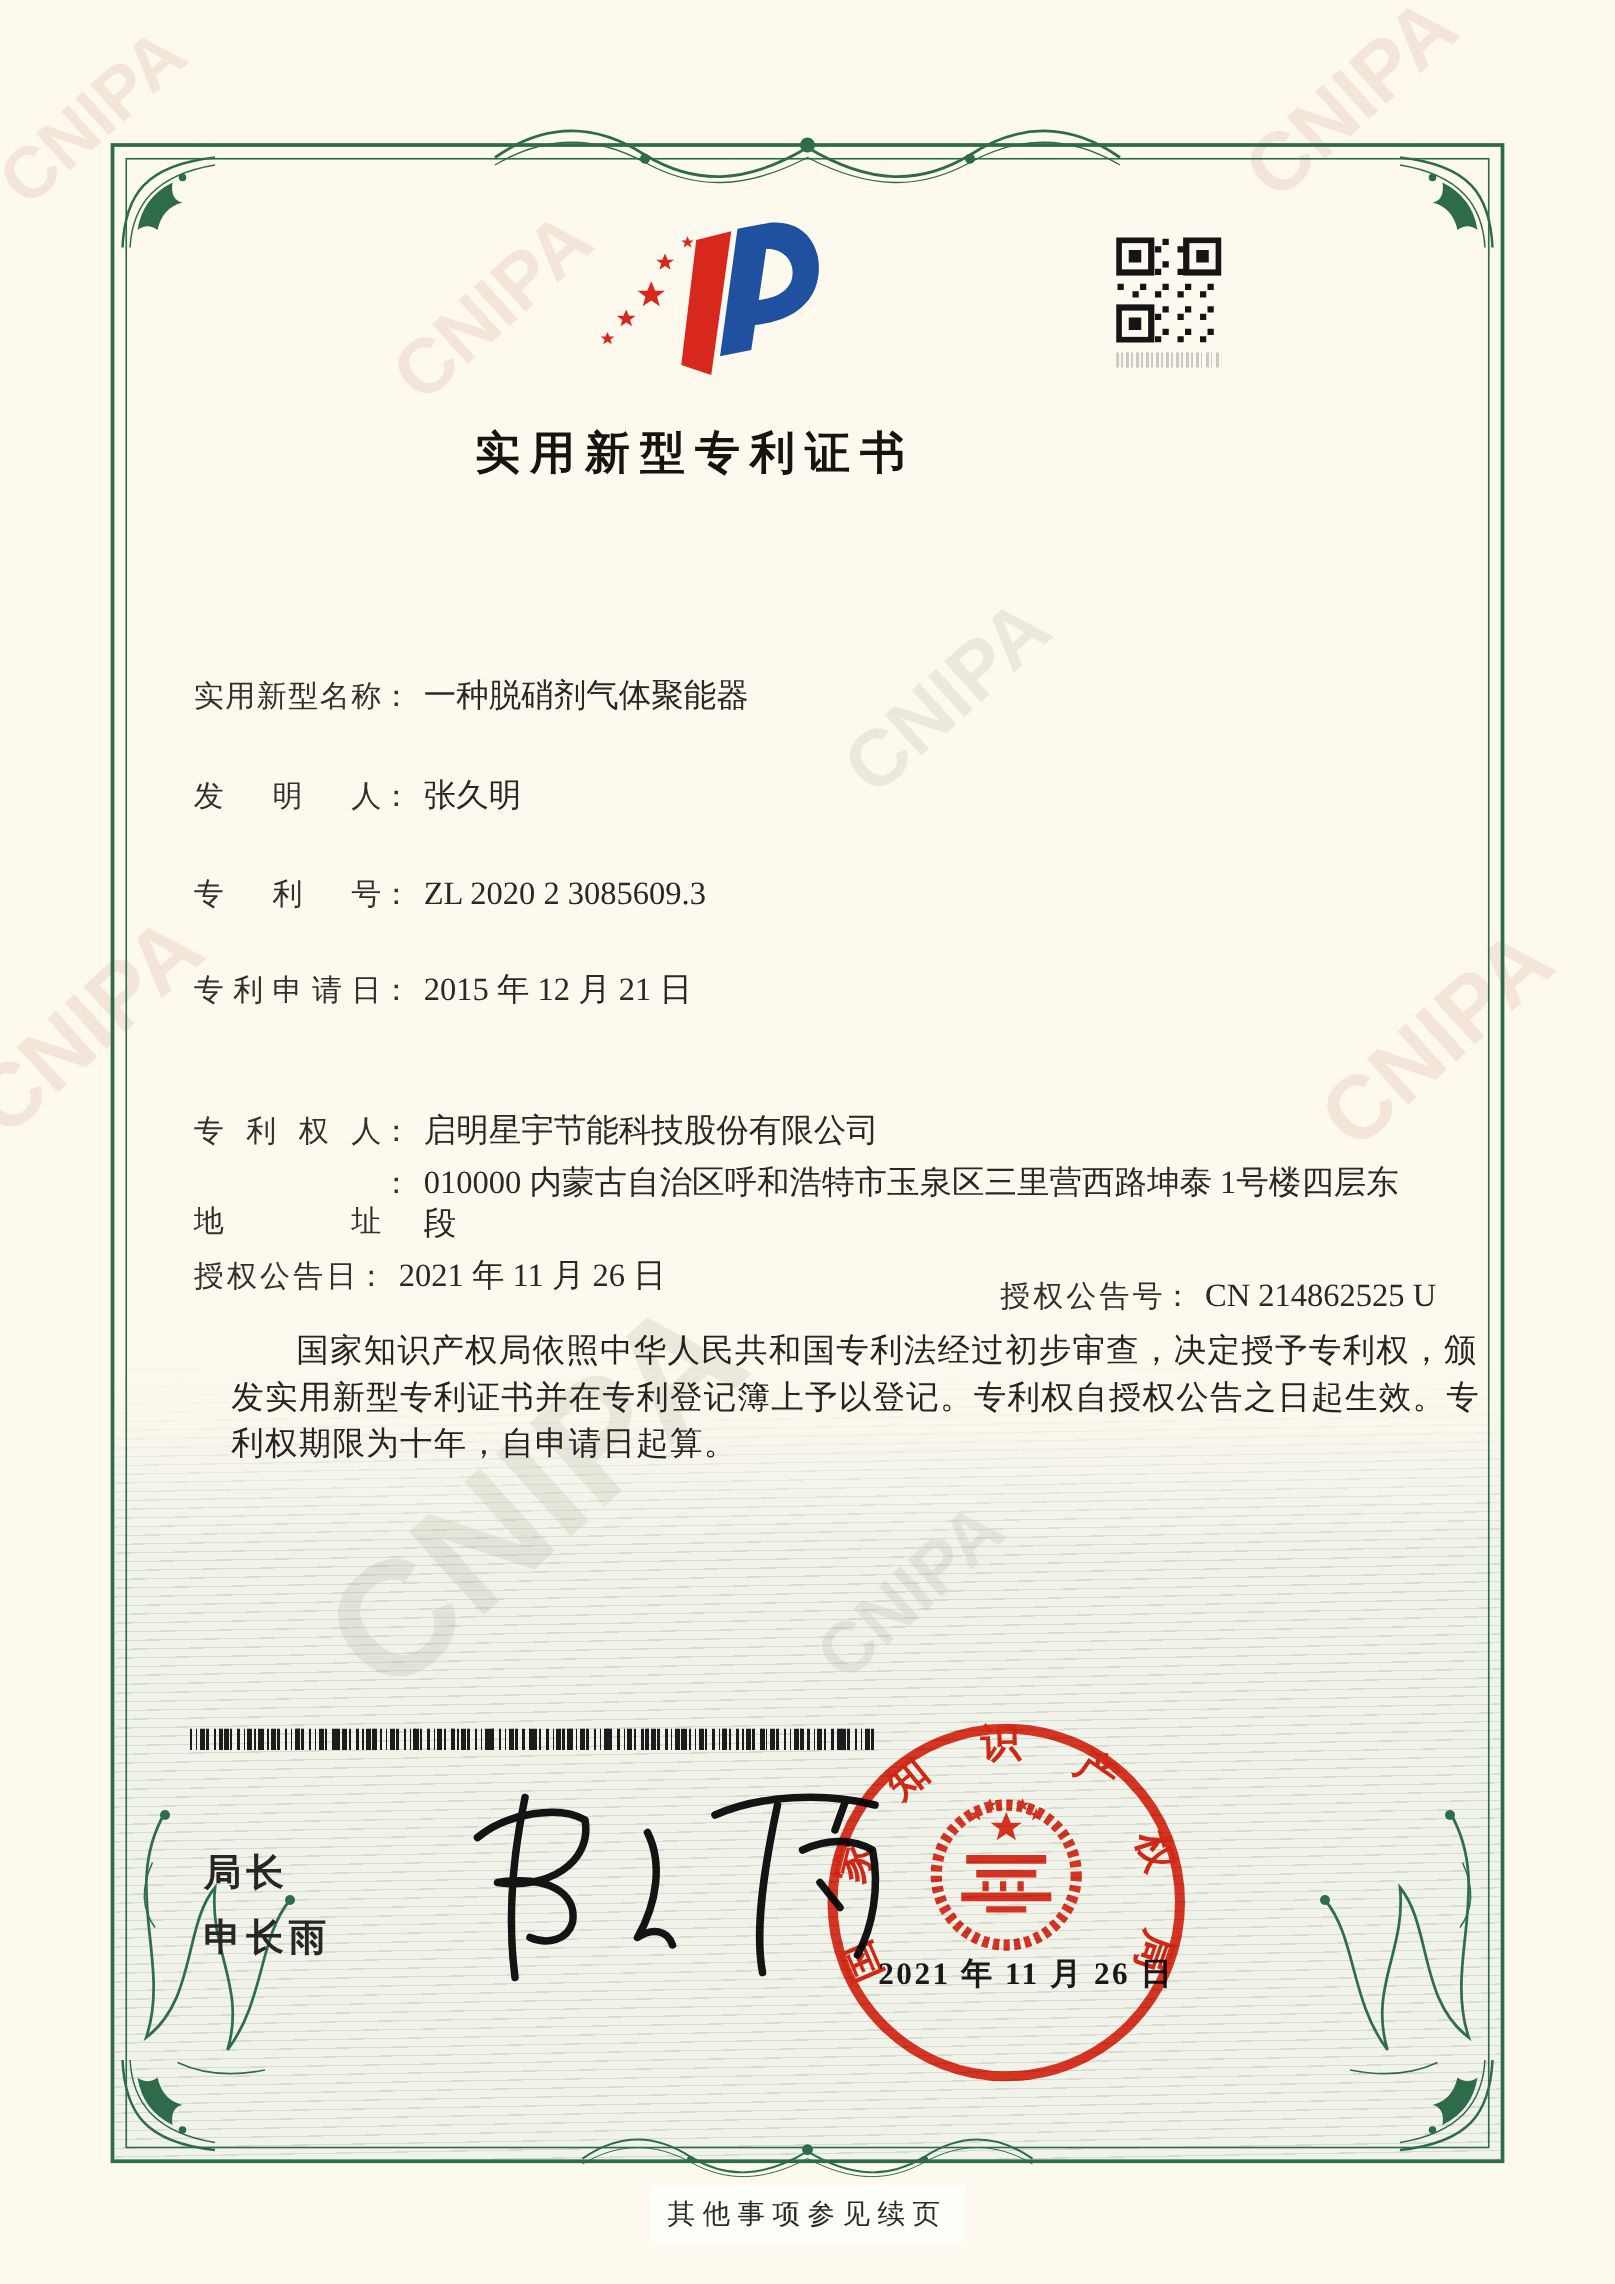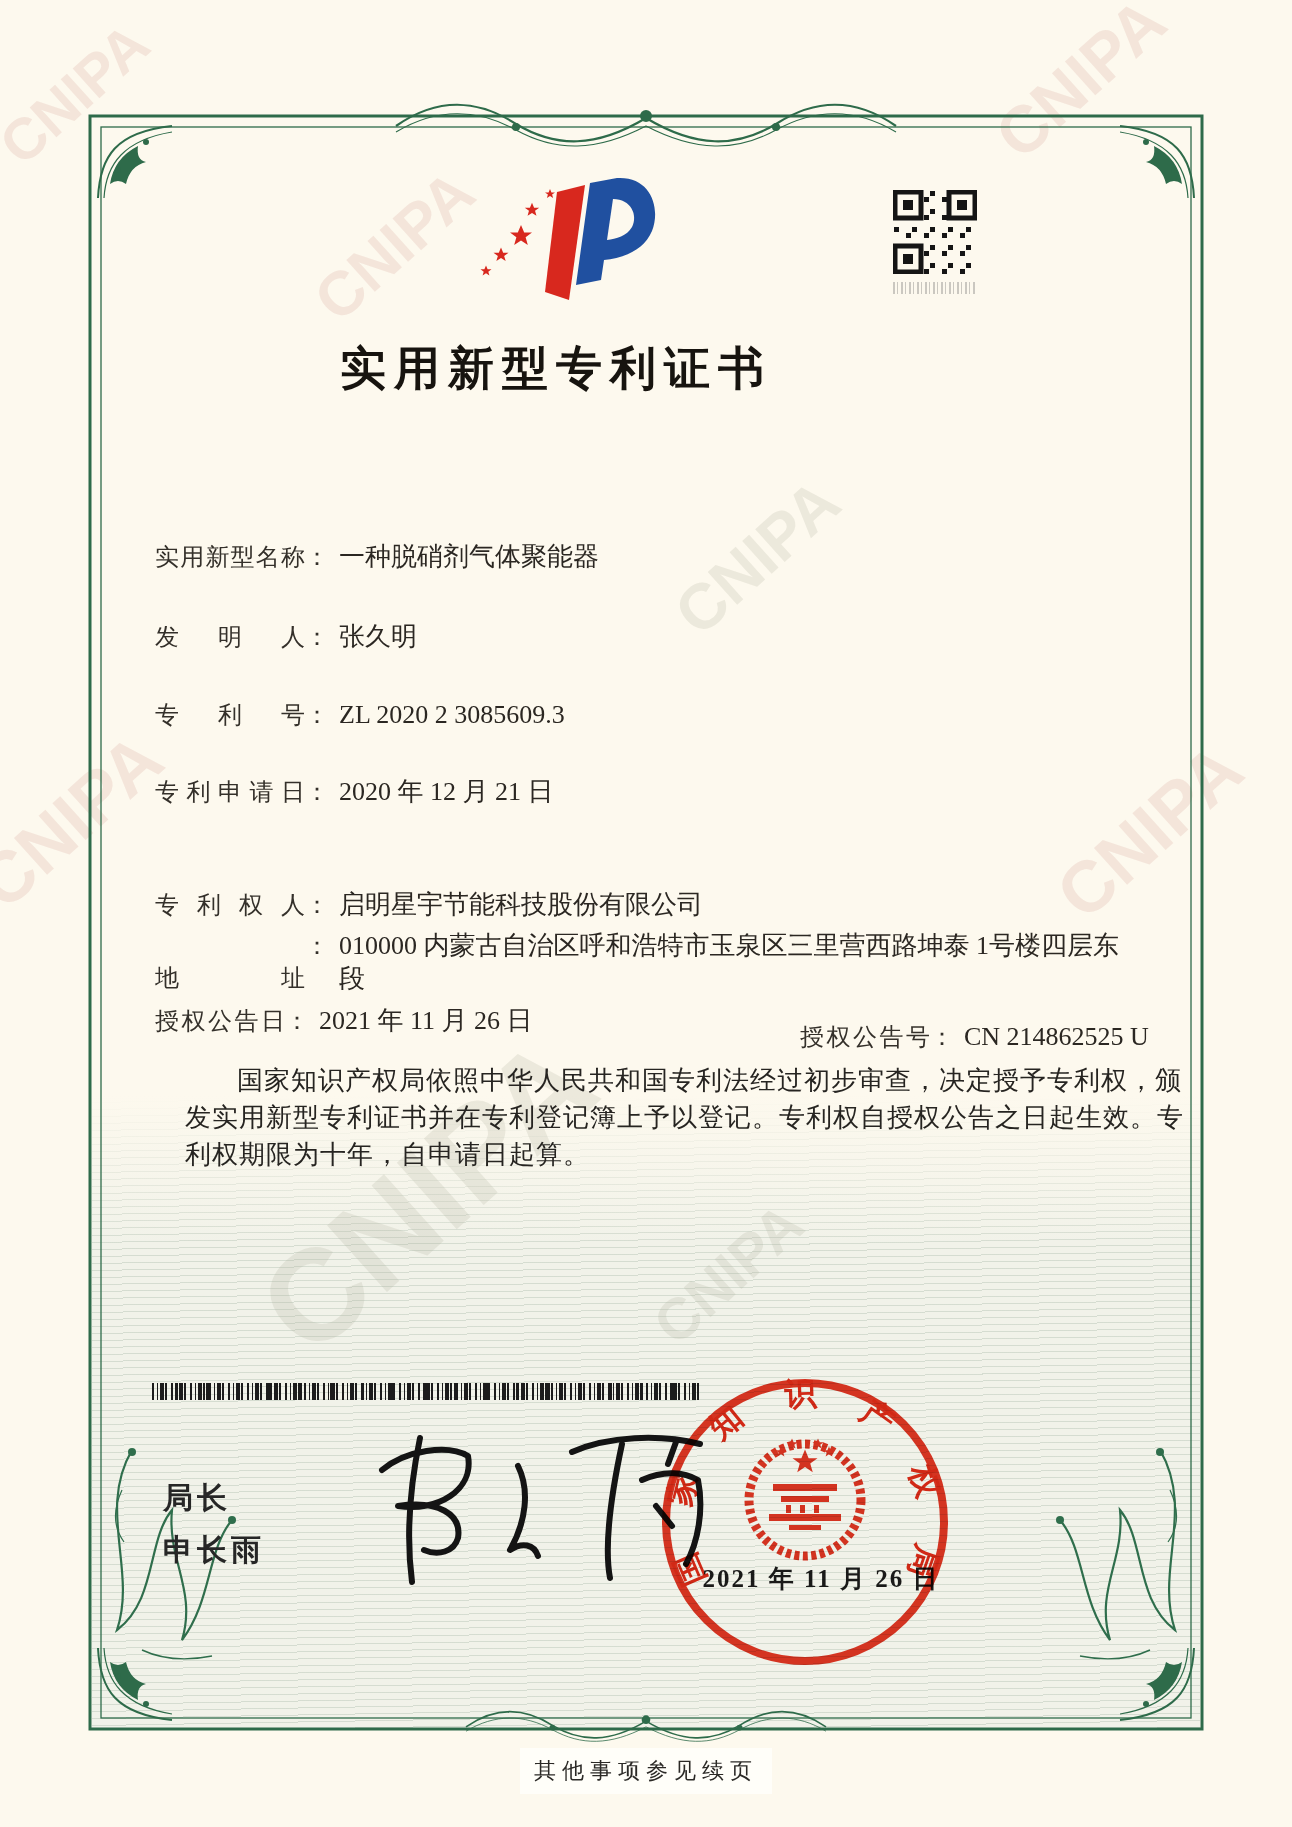--- a/index.html
+++ b/index.html
@@ -7,21 +7,21 @@
         font-family:"Liberation Serif",serif;color:#2c2824;}
   .abs{position:absolute;}
   
   .wm{position:absolute;font-family:"Liberation Sans",sans-serif;font-weight:bold;
       transform:rotate(-42deg);pointer-events:none;white-space:nowrap;}
   .wm-a{color:rgba(214,160,148,0.22);}
   .wm-b{color:rgba(170,170,150,0.20);}
   
   .certno{font-size:24px;letter-spacing:4px;color:#3a352e;}
   
-  .title{font-size:46px;font-weight:bold;letter-spacing:8px;color:#17140f;text-align:center;}
+  .title{font-size:36px;font-weight:bold;letter-spacing:8px;color:#17140f;text-align:center;}
   
   .frow{position:absolute;left:155px;font-size:26px;line-height:33px;white-space:nowrap;}
   .flabel{display:inline-block;width:150px;font-size:24px;text-align:justify;text-align-last:justify;
           vertical-align:bottom;color:#34302a;}
   .colon{font-size:24px;color:#34302a;margin-right:10px;}
   .fvalue{color:#2b2722;}
   .addr-value{display:inline-block;vertical-align:top;width:790px;white-space:normal;line-height:33px;}
   .grant2{position:absolute;left:645px;top:16px;}
   
   .paras{width:1000px;font-size:26px;line-height:37px;letter-spacing:1px;color:#262421;margin-left:35px;}
@@ -160,21 +160,21 @@
   <div class="frow" style="top:540px;">
     <span class="flabel">实用新型名称</span><span class="colon">：</span><span class="fvalue">一种脱硝剂气体聚能器</span>
   </div>
   <div class="frow" style="top:620px;">
     <span class="flabel">发明人</span><span class="colon">：</span><span class="fvalue">张久明</span>
   </div>
   <div class="frow" style="top:698px;">
     <span class="flabel">专利号</span><span class="colon">：</span><span class="fvalue">ZL 2020 2 3085609.3</span>
   </div>
   <div class="frow" style="top:775px;">
-    <span class="flabel">专利申请日</span><span class="colon">：</span><span class="fvalue">2020 年 12 月 21 日</span>
+    <span class="flabel">专利申请日</span><span class="colon">：</span><span class="fvalue">2015 年 12 月 21 日</span>
   </div>
   <div class="frow" style="top:888px;font-family:Liberation Serif, serif;">
     <span class="flabel">专利权人</span><span class="colon">：</span><span class="fvalue">启明星宇节能科技股份有限公司</span>
   </div>
   <div class="frow" style="top:929px;">
     <span class="flabel">地址</span><span class="colon">：</span><span class="fvalue addr-value">010000 内蒙古自治区呼和浩特市玉泉区三里营西路坤泰 1号楼四层东段</span>
   </div>
 
   <div class="frow" style="top:1004px;width:1000px;">
     <span>

